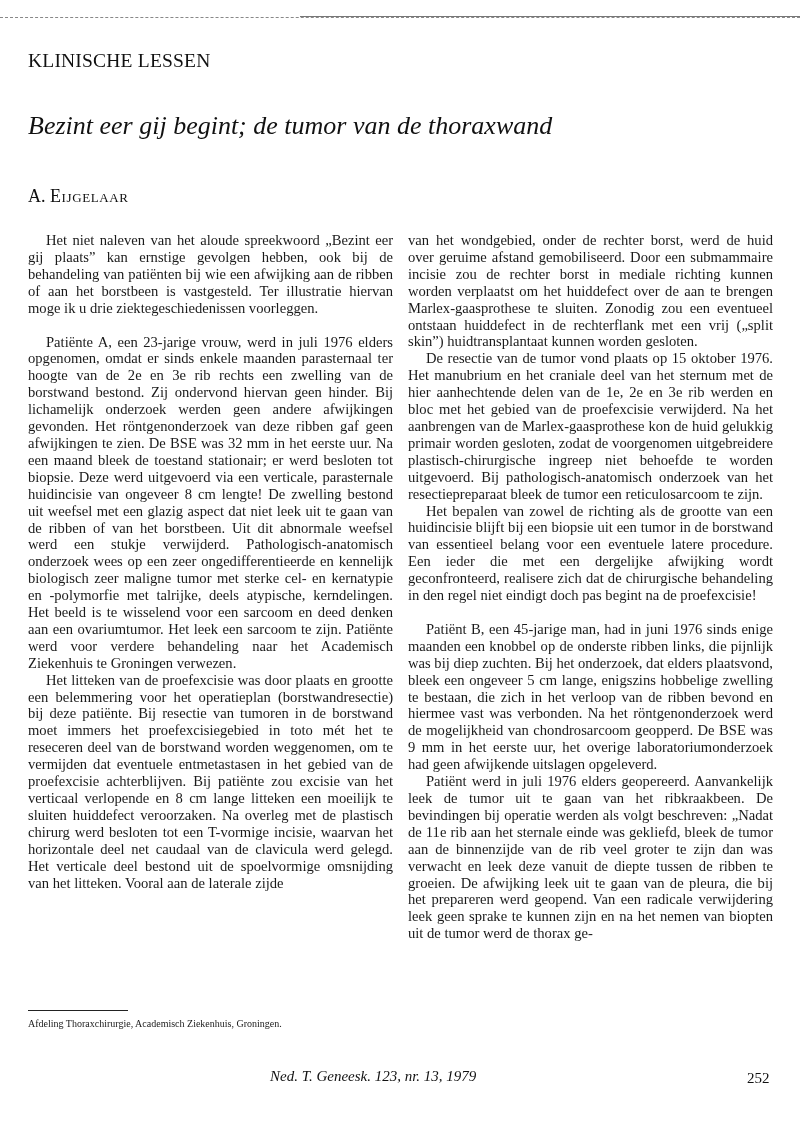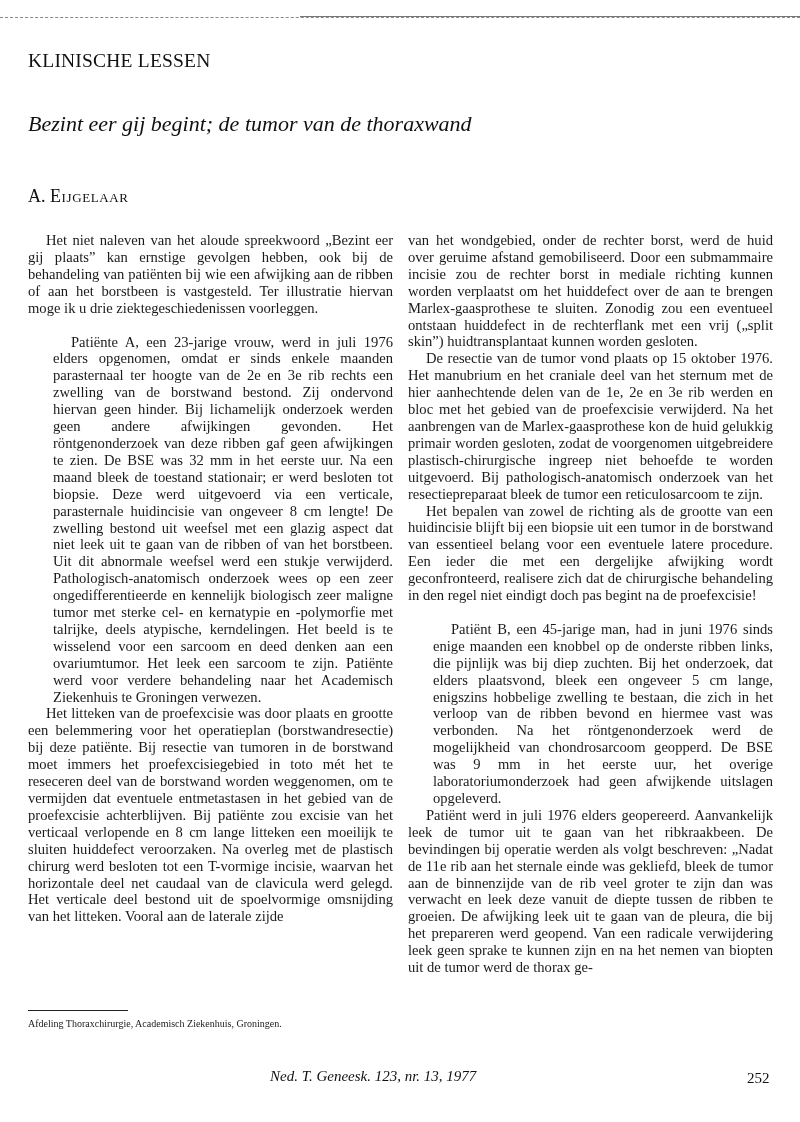--- a/index.html
+++ b/index.html
@@ -15,37 +15,37 @@
   .top-rule2 {
     position: absolute; left: 300px; top: 16px; width: 500px; height: 0;
     border-top: 1px solid #777;
   }
   .section-title {
     position: absolute; left: 28px; top: 50px;
     font-size: 19.5px; letter-spacing: 0.2px; color: #111;
   }
   .article-title {
     position: absolute; left: 28px; top: 111px;
-    font-size: 22px; font-style: italic; color: #111;
+    font-size: 26px; font-style: italic; color: #111;
   }
   .author {
     position: absolute; left: 28px; top: 186px;
     font-size: 18px; color: #111;
   }
   .author .sc { font-variant: small-caps; letter-spacing: 0.6px; }
   .col {
     position: absolute; top: 232px; width: 365px;
     font-size: 14.6px; line-height: 16.9px; text-align: justify;
     hyphens: manual;
   }
   .col-left { left: 28px; }
   .col-right { left: 408px; top: 232px; width: 365px; }
   .col p { margin: 0; text-indent: 18px; }
   .col p.noindent { text-indent: 0; }
-  .col p.gap { margin-top: 17px; margin-left: 25px; }
+  .col p.gap { margin-top: 17px; }
   .salutation { font-style: italic; text-indent: 0 !important; }
   .footnote-rule {
     position: absolute; left: 28px; top: 1010px; width: 100px; height: 0;
     border-top: 1px solid #222;
   }
   .footnote {
     position: absolute; left: 28px; top: 1016px; width: 362px;
     font-size: 10px; line-height: 15.5px; text-align: justify;
   }
   .journal-ref {
@@ -78,14 +78,14 @@
   <p class="osf noindent">van het wondgebied, onder de rechter borst, werd de huid over geruime afstand gemobiliseerd. Door een submammaire incisie zou de rechter borst in mediale richting kunnen worden verplaatst om het huiddefect over de aan te brengen Marlex-gaasprothese te sluiten. Zonodig zou een eventueel ontstaan huiddefect in de rechterflank met een vrij („split skin”) huidtransplantaat kunnen worden gesloten.</p>
   <p class="osf">De resectie van de tumor vond plaats op 15 oktober 1976. Het manubrium en het craniale deel van het sternum met de hier aanhechtende delen van de 1e, 2e en 3e rib werden en bloc met het gebied van de proefexcisie verwijderd. Na het aanbrengen van de Marlex-gaasprothese kon de huid gelukkig primair worden gesloten, zodat de voorgenomen uitgebreidere plastisch-chirurgische ingreep niet behoefde te worden uitgevoerd. Bij pathologisch-anatomisch onderzoek van het resectiepreparaat bleek de tumor een reticulosarcoom te zijn.</p>
   <p class="osf">Het bepalen van zowel de richting als de grootte van een huidincisie blijft bij een biopsie uit een tumor in de borstwand van essentieel belang voor een eventuele latere procedure. Een ieder die met een dergelijke afwijking wordt geconfronteerd, realisere zich dat de chirurgische behandeling in den regel niet eindigt doch pas begint na de proefexcisie!</p>
   <p class="osf gap">Patiënt B, een 45-jarige man, had in juni 1976 sinds enige maanden een knobbel op de onderste ribben links, die pijnlijk was bij diep zuchten. Bij het onderzoek, dat elders plaatsvond, bleek een ongeveer 5 cm lange, enigszins hobbelige zwelling te bestaan, die zich in het verloop van de ribben bevond en hiermee vast was verbonden. Na het röntgenonderzoek werd de mogelijkheid van chondrosarcoom geopperd. De BSE was 9 mm in het eerste uur, het overige laboratoriumonderzoek had geen afwijkende uitslagen opgeleverd.</p>
   <p class="osf">Patiënt werd in juli 1976 elders geopereerd. Aanvankelijk leek de tumor uit te gaan van het ribkraakbeen. De bevindingen bij operatie werden als volgt beschreven: „Nadat de 11e rib aan het sternale einde was gekliefd, bleek de tumor aan de binnenzijde van de rib veel groter te zijn dan was verwacht en leek deze vanuit de diepte tussen de ribben te groeien. De afwijking leek uit te gaan van de pleura, die bij het prepareren werd geopend. Van een radicale verwijdering leek geen sprake te kunnen zijn en na het nemen van biopten uit de tumor werd de thorax ge-</p>
 </div>
 
 <div class="footnote-rule"></div>
 <div class="footnote">Afdeling Thoraxchirurgie, Academisch Ziekenhuis, Groningen.</div>
 
-<div class="journal-ref osf">Ned. T. Geneesk. 123, nr. 13, 1977</div>
+<div class="journal-ref osf">Ned. T. Geneesk. 123, nr. 13, 1979</div>
 <div class="page-number">252</div>
 
 </body></html>

